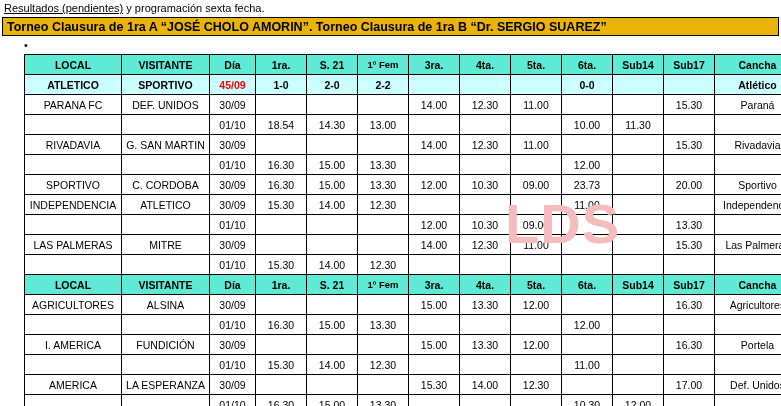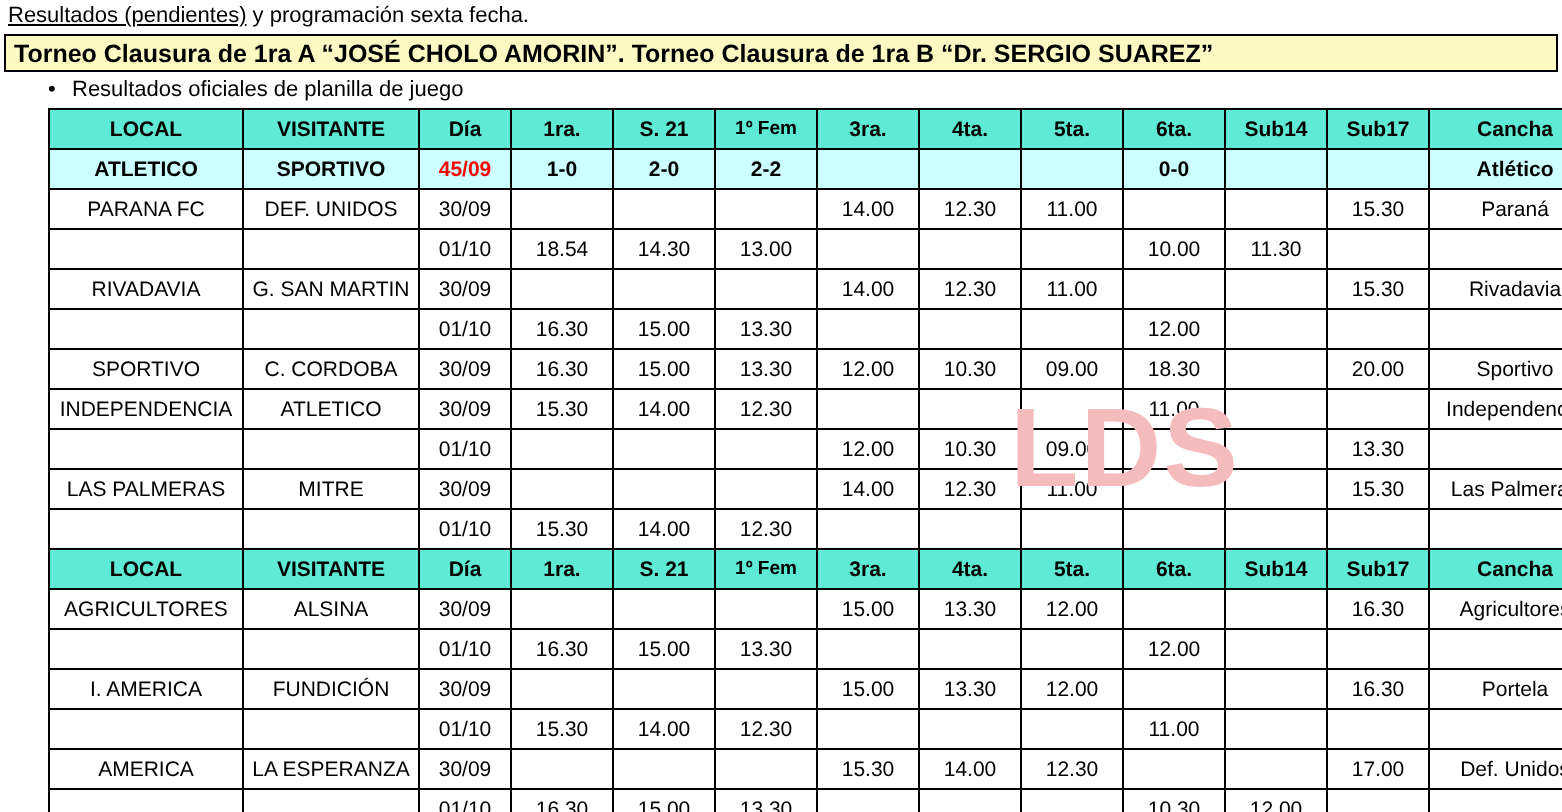--- a/index.html
+++ b/index.html
@@ -24,21 +24,21 @@
     font-size: 11px;
     color: #000;
     padding: 2px 0 0 4px;
     height: 15px;
     line-height: 13px;
   }
   .hdr-line .u {
     text-decoration: underline;
   }
   .title-bar {
-    background: #fef9c3;
+    background: #eab308;
     border: 1px solid #000;
     margin: 0 2px 0 2px;
     height: 19px;
     line-height: 18px;
     font-weight: bold;
     font-size: 12.5px;
     padding-left: 4px;
     box-sizing: border-box;
     color: #000;
   }
@@ -114,21 +114,20 @@
 <div class="page">
 
   <div class="hdr-line">
     <span class="u">Resultados (pendientes)</span><span> y programación sexta fecha.</span>
   </div>
 
   <div class="title-bar">Torneo Clausura de 1ra A “JOSÉ CHOLO AMORIN”. Torneo Clausura de 1ra B “Dr. SERGIO SUAREZ”</div>
 
   <div class="subtitle">
     <span class="bullet">•</span>
-    <span>Resultados oficiales de planilla de juego</span>
   </div>
 
   <table class="sched">
     <colgroup>
       <col class="c-local">
         <col class="c-vis">
         <col class="c-dia">
       <col class="c-num">
         <col class="c-num">
         <col class="c-num">
@@ -234,21 +233,21 @@
         <tr>
           <td>SPORTIVO</td>
           <td>C. CORDOBA</td>
           <td>30/09</td>
           <td>16.30</td>
           <td>15.00</td>
           <td>13.30</td>
           <td>12.00</td>
           <td>10.30</td>
           <td>09.00</td>
-          <td>18.30</td>
+          <td>23.73</td>
           <td></td>
           <td>20.00</td>
           <td>Sportivo</td>
         </tr>
         <tr>
           <td>INDEPENDENCIA</td>
           <td>ATLETICO</td>
           <td>30/09</td>
           <td>15.30</td>
           <td>14.00</td>

